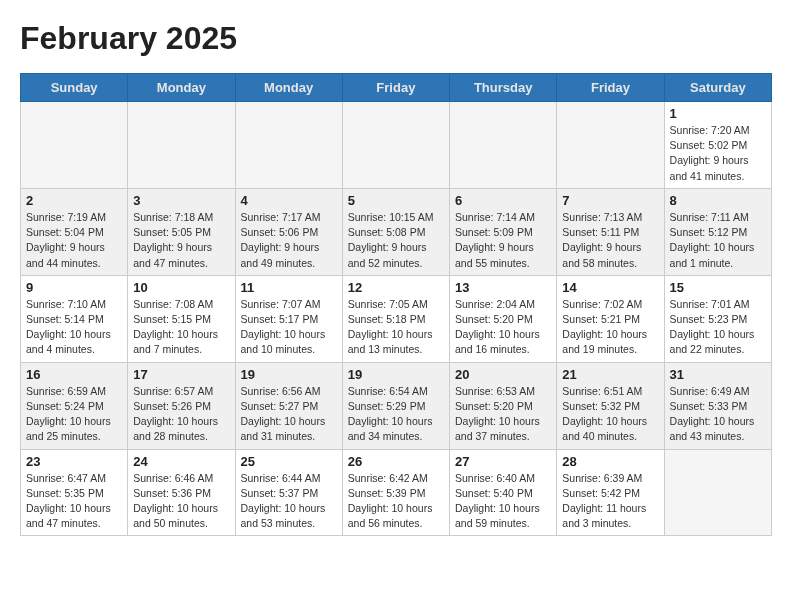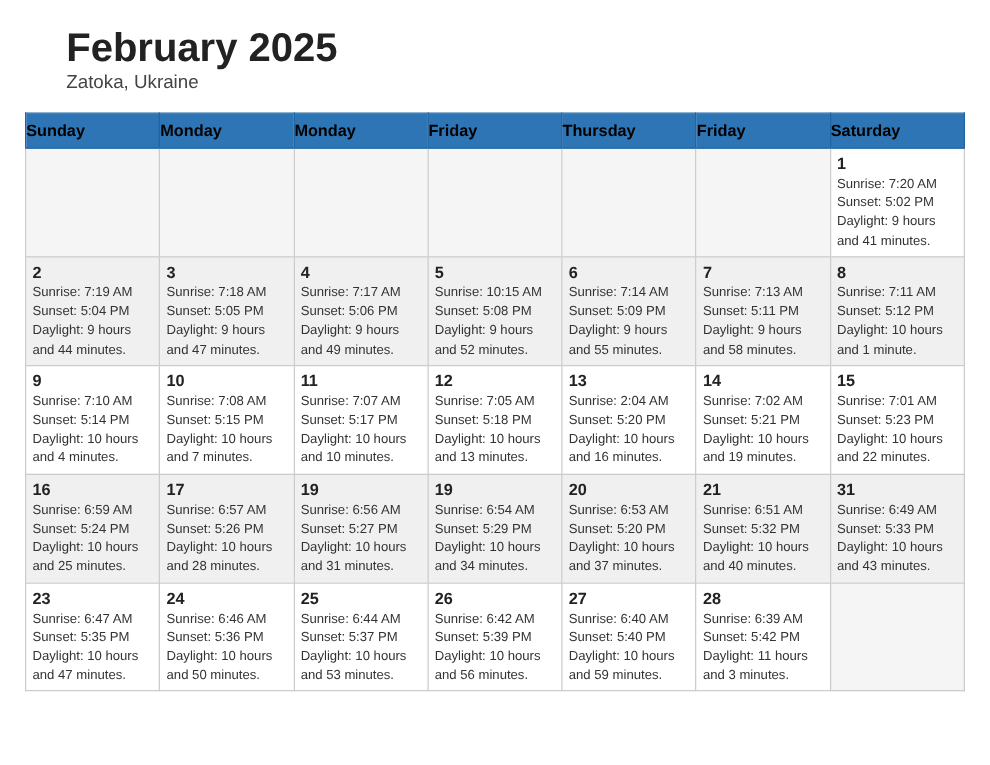--- a/index.html
+++ b/index.html
@@ -26,44 +26,43 @@
       line-height: 1.1;
     }
     .logo-general { color: #333; }
     .logo-blue { color: #1a6bb5; }
     .logo-icon {
       width: 28px;
       height: 28px;
       margin-left: 2px;
     }
     .title-block {
-      text-align: left;
-      margin-left: 33px;
+      text-align: center;
     }
     .month-year {
       font-size: 32px;
       font-weight: bold;
       color: #222;
     }
     .location {
       font-size: 15px;
       color: #444;
     }
     .calendar {
       width: 100%;
       border-collapse: collapse;
       border: 1px solid #bbb;
     }
     .calendar th {
       background-color: #2e75b6;
-      color: #000000;
+      color: #e5e5e5;
       font-size: 13px;
       font-weight: bold;
       padding: 6px 0;
-      text-align: left;
+      text-align: center;
       border: 1px solid #2065a0;
     }
     .calendar td {
       vertical-align: top;
       border: 1px solid #ccc;
       padding: 4px 5px;
       width: 108px;
       min-height: 80px;
       background: #fff;
       font-size: 10.5px;
@@ -87,21 +86,20 @@
     .row-shaded td {
       background: #f0f0f0;
     }
   </style>
 </head>
 <body>
 
 <div class="header">
   <div class="title-block">
     <div class="month-year">February 2025</div>
-    <div class="location">Zatoka, Ukraine</div>
   </div>
 </div>
 
 <table class="calendar">
   <thead>
     <tr>
     <th>Sunday</th>
         <th>Monday</th>
         <th>Monday</th>
         <th>Friday</th>

